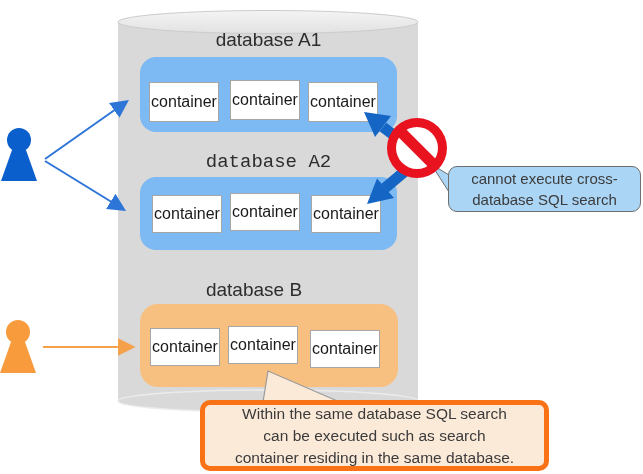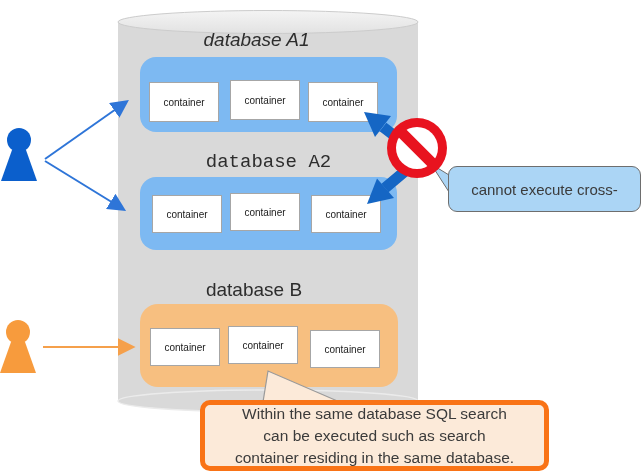--- a/index.html
+++ b/index.html
@@ -11,21 +11,21 @@
   .db-label{
     position:absolute;text-align:center;font-size:19px;color:#2d2d2d;
     letter-spacing:0px;white-space:nowrap;
   }
   .group{position:absolute;border-radius:16px;}
   .group.blue{background:#7db9f2;}
   .group.orange{background:#f7bf80;border-radius:18px;}
   .cbox{
     position:absolute;width:70px;height:40px;background:#ffffff;border:1px solid #a6a6a6;
     display:flex;align-items:center;justify-content:center;
-    font-size:10px;color:#1a1a1a;box-sizing:border-box;white-space:nowrap;
+    font-size:16px;color:#1a1a1a;box-sizing:border-box;white-space:nowrap;
   }
   .cbox.short{height:38px;}
   .callout{
     position:absolute;box-sizing:border-box;display:flex;flex-direction:column;
     align-items:center;justify-content:center;text-align:right;color:#3b3b3b;
   }
   .callout.blue{
     left:448px;top:166px;width:193px;height:46px;background:#abd5f5;
     border:1px solid #6e6e6e;border-radius:9px;font-size:15px;line-height:21px;
   }
@@ -68,21 +68,21 @@
     <g>
       <circle cx="18" cy="332" r="12" fill="#f79b3d"></circle>
       <path d="M11,342 L25,342 L36,373 L0,373 Z" fill="#f79b3d"></path>
     </g>
 
     <line x1="45" y1="159" x2="126" y2="102" stroke="#2e75d8" stroke-width="2" marker-end="url(#mblue)"></line>
     <line x1="45" y1="161" x2="123" y2="209" stroke="#2e75d8" stroke-width="2" marker-end="url(#mblue)"></line>
     <line x1="43" y1="347" x2="132" y2="347" stroke="#f5a04b" stroke-width="2" marker-end="url(#morange)"></line>
   </svg>
 
-  <div class="db-label" style="left:128px;top:29px;width:257px;font-style:italic;">database A1</div>
+  <div class="db-label" style="left:140px;top:29px;width:257px;">database A1</div>
   <div class="group blue" style="left:140px;top:57px;width:257px;height:75px;">
     <div class="cbox" style="left:9px;top:25px;">container</div>
     <div class="cbox" style="left:90px;top:23px;">container</div>
     <div class="cbox" style="left:168px;top:25px;">container</div>
   </div>
 
   <div class="db-label" style="left:140px;top:151px;width:257px;font-family:Liberation Mono, monospace;">database A2</div>
   <div class="group blue" style="left:140px;top:177px;width:257px;height:73px;">
     <div class="cbox short" style="left:12px;top:18px;">container</div>
     <div class="cbox short" style="left:90px;top:16px;">container</div>
@@ -108,20 +108,21 @@
 
     <g>
       <circle cx="417" cy="148" r="30" fill="#e8131f"></circle>
       <circle cx="417" cy="148" r="21" fill="#ffffff"></circle>
       <rect x="391" y="142.5" width="52" height="11" fill="#e8131f" transform="rotate(45 417 148)"></rect>
     </g>
   </svg>
 
   <div class="callout blue">
     <div class="line">cannot execute cross-</div>
+    <div class="line">database SQL search</div>
   </div>
 
   <div class="callout orange">
     <div class="line">Within the same database SQL search</div>
     <div class="line">can be executed such as search</div>
     <div class="line">container residing in the same database.</div>
   </div>
 
 </div>
 

